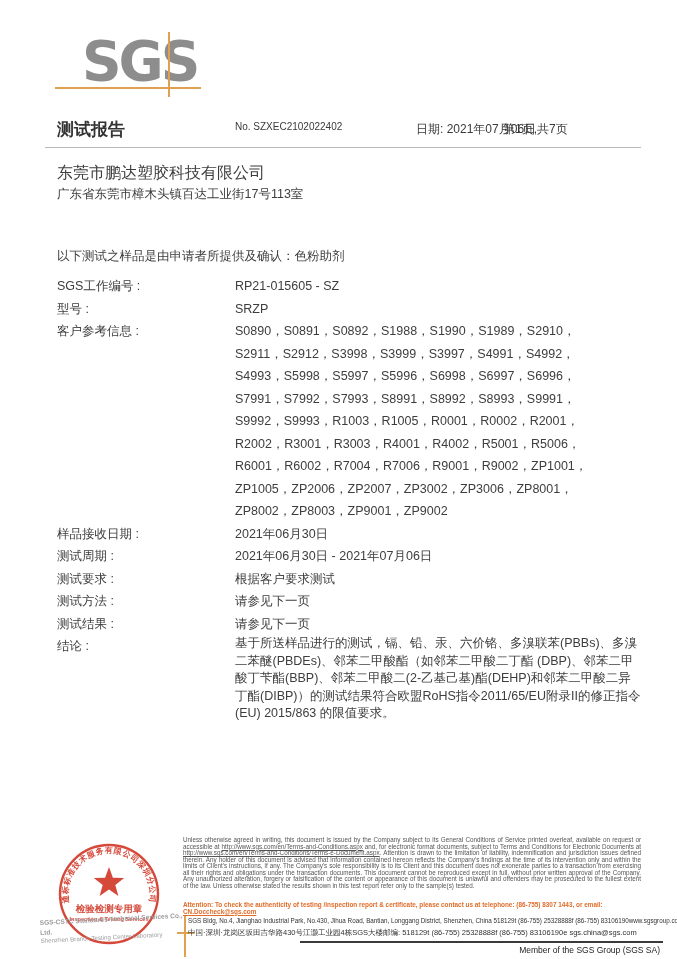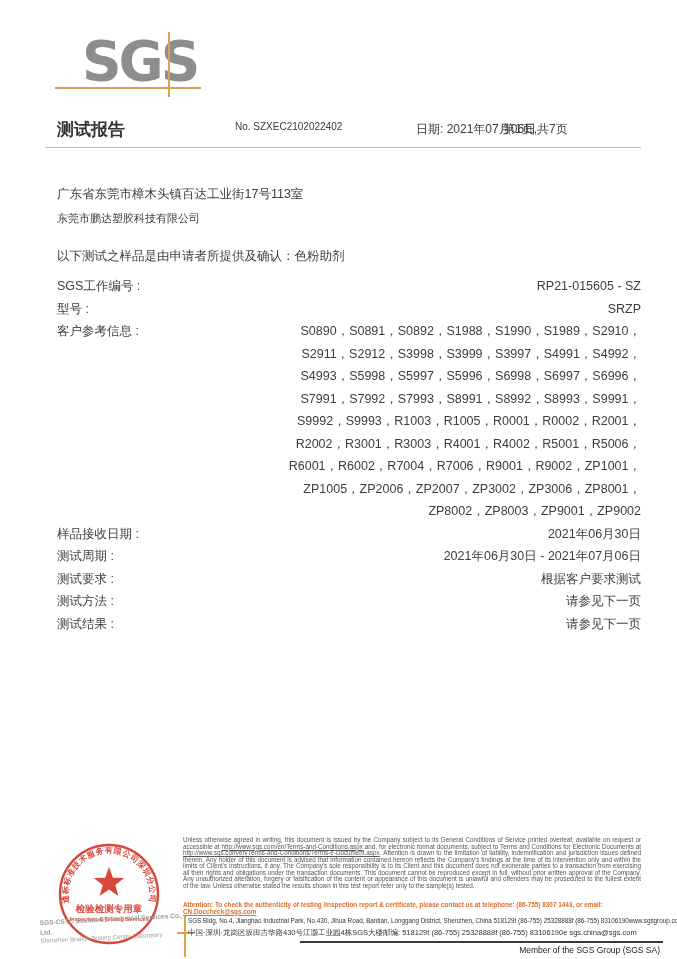--- a/index.html
+++ b/index.html
@@ -18,28 +18,28 @@
   .mark-v1{left:168px;top:32px;width:2px;height:65px;}
   .mark-v2{left:184px;top:916px;width:1.5px;height:41px;}
   .mark-h2{left:177px;top:932px;width:17px;height:1.5px;}
   .title-row{position:absolute;left:0;top:118px;width:605px;height:24px;}
   .doc-title{position:absolute;left:57px;top:0;font-size:17px;font-weight:bold;color:#333;}
   .report-no{position:absolute;left:235px;top:3px;font-size:10px;color:#3a3a3a;}
   .report-date{position:absolute;left:416px;top:3px;font-size:12px;color:#3a3a3a;}
   .report-page{position:absolute;left:503px;top:3px;font-size:12px;color:#3a3a3a;}
   .title-underline{position:absolute;left:45px;top:147px;width:596px;height:1px;background:#b9b9b9;}
   
-  .company-name{position:absolute;left:57px;top:163px;font-size:11px;color:#3d3d3d;margin-top:48px;}
+  .company-name{position:absolute;left:57px;top:163px;font-size:16px;color:#3d3d3d;}
   .company-address{position:absolute;left:57px;top:186px;font-size:12.5px;color:#3d3d3d;}
   .sample-statement{position:absolute;left:57px;top:248px;font-size:12.5px;color:#3d3d3d;}
   
   #fields{position:absolute;left:57px;top:275px;width:584px;}
   .field-row{display:flex;font-size:12.5px;line-height:22.5px;color:#3d3d3d;}
   .field-label{width:178px;flex:0 0 178px;}
-  .field-value{flex:1;text-align:right;}
+  .field-value{flex:1;}
   .field-row.conclusion .field-value{line-height:17.5px;}
   
   .fineprint{
     position:absolute;left:183px;top:837px;width:458px;
     font-size:6.3px;line-height:6.5px;color:#555;text-align:justify;
   }
   .fineprint .u{text-decoration:underline;}
   .attention{
     position:absolute;left:183px;top:902px;width:458px;
     font-size:6.4px;line-height:6.6px;font-weight:bold;color:var(--accent-orange-text,#e06c2a);
@@ -136,20 +136,26 @@
         <div class="field-value">
           <div>请参见下一页</div>
         </div>
       </div>
       <div class="field-row">
         <div class="field-label">测试结果 :</div>
         <div class="field-value">
           <div>请参见下一页</div>
         </div>
       </div>
+      <div class="field-row conclusion">
+        <div class="field-label">结论 :</div>
+        <div class="field-value">
+          <div>基于所送样品进行的测试，镉、铅、汞、六价铬、多溴联苯(PBBs)、多溴二苯醚(PBDEs)、邻苯二甲酸酯（如邻苯二甲酸二丁酯 (DBP)、邻苯二甲酸丁苄酯(BBP)、邻苯二甲酸二(2-乙基己基)酯(DEHP)和邻苯二甲酸二异丁酯(DIBP)）的测试结果符合欧盟RoHS指令2011/65/EU附录II的修正指令(EU) 2015/863 的限值要求。</div>
+        </div>
+      </div>
     </div>
 
   <svg class="stamp" viewBox="0 0 115 110">
     <circle cx="57" cy="51" r="49"></circle>
     <path id="arcpath" d="M 23.4,74.5 A 41,41 0 1 1 90.6,74.5" fill="none"></path>
     <text class="arc"><textPath href="#arcpath" startOffset="50%" text-anchor="middle">通标标准技术服务有限公司深圳分公司</textPath></text>
     <g transform="translate(57,40)">
       <polygon points="0,-16 3.9,-5.3 15.2,-4.9 6.3,2.0 9.4,12.9 0,6.6 -9.4,12.9 -6.3,2.0 -15.2,-4.9 -3.9,-5.3"></polygon>
     </g>
     <text x="57" y="69" class="stamp-cn" text-anchor="middle">检验检测专用章</text>

